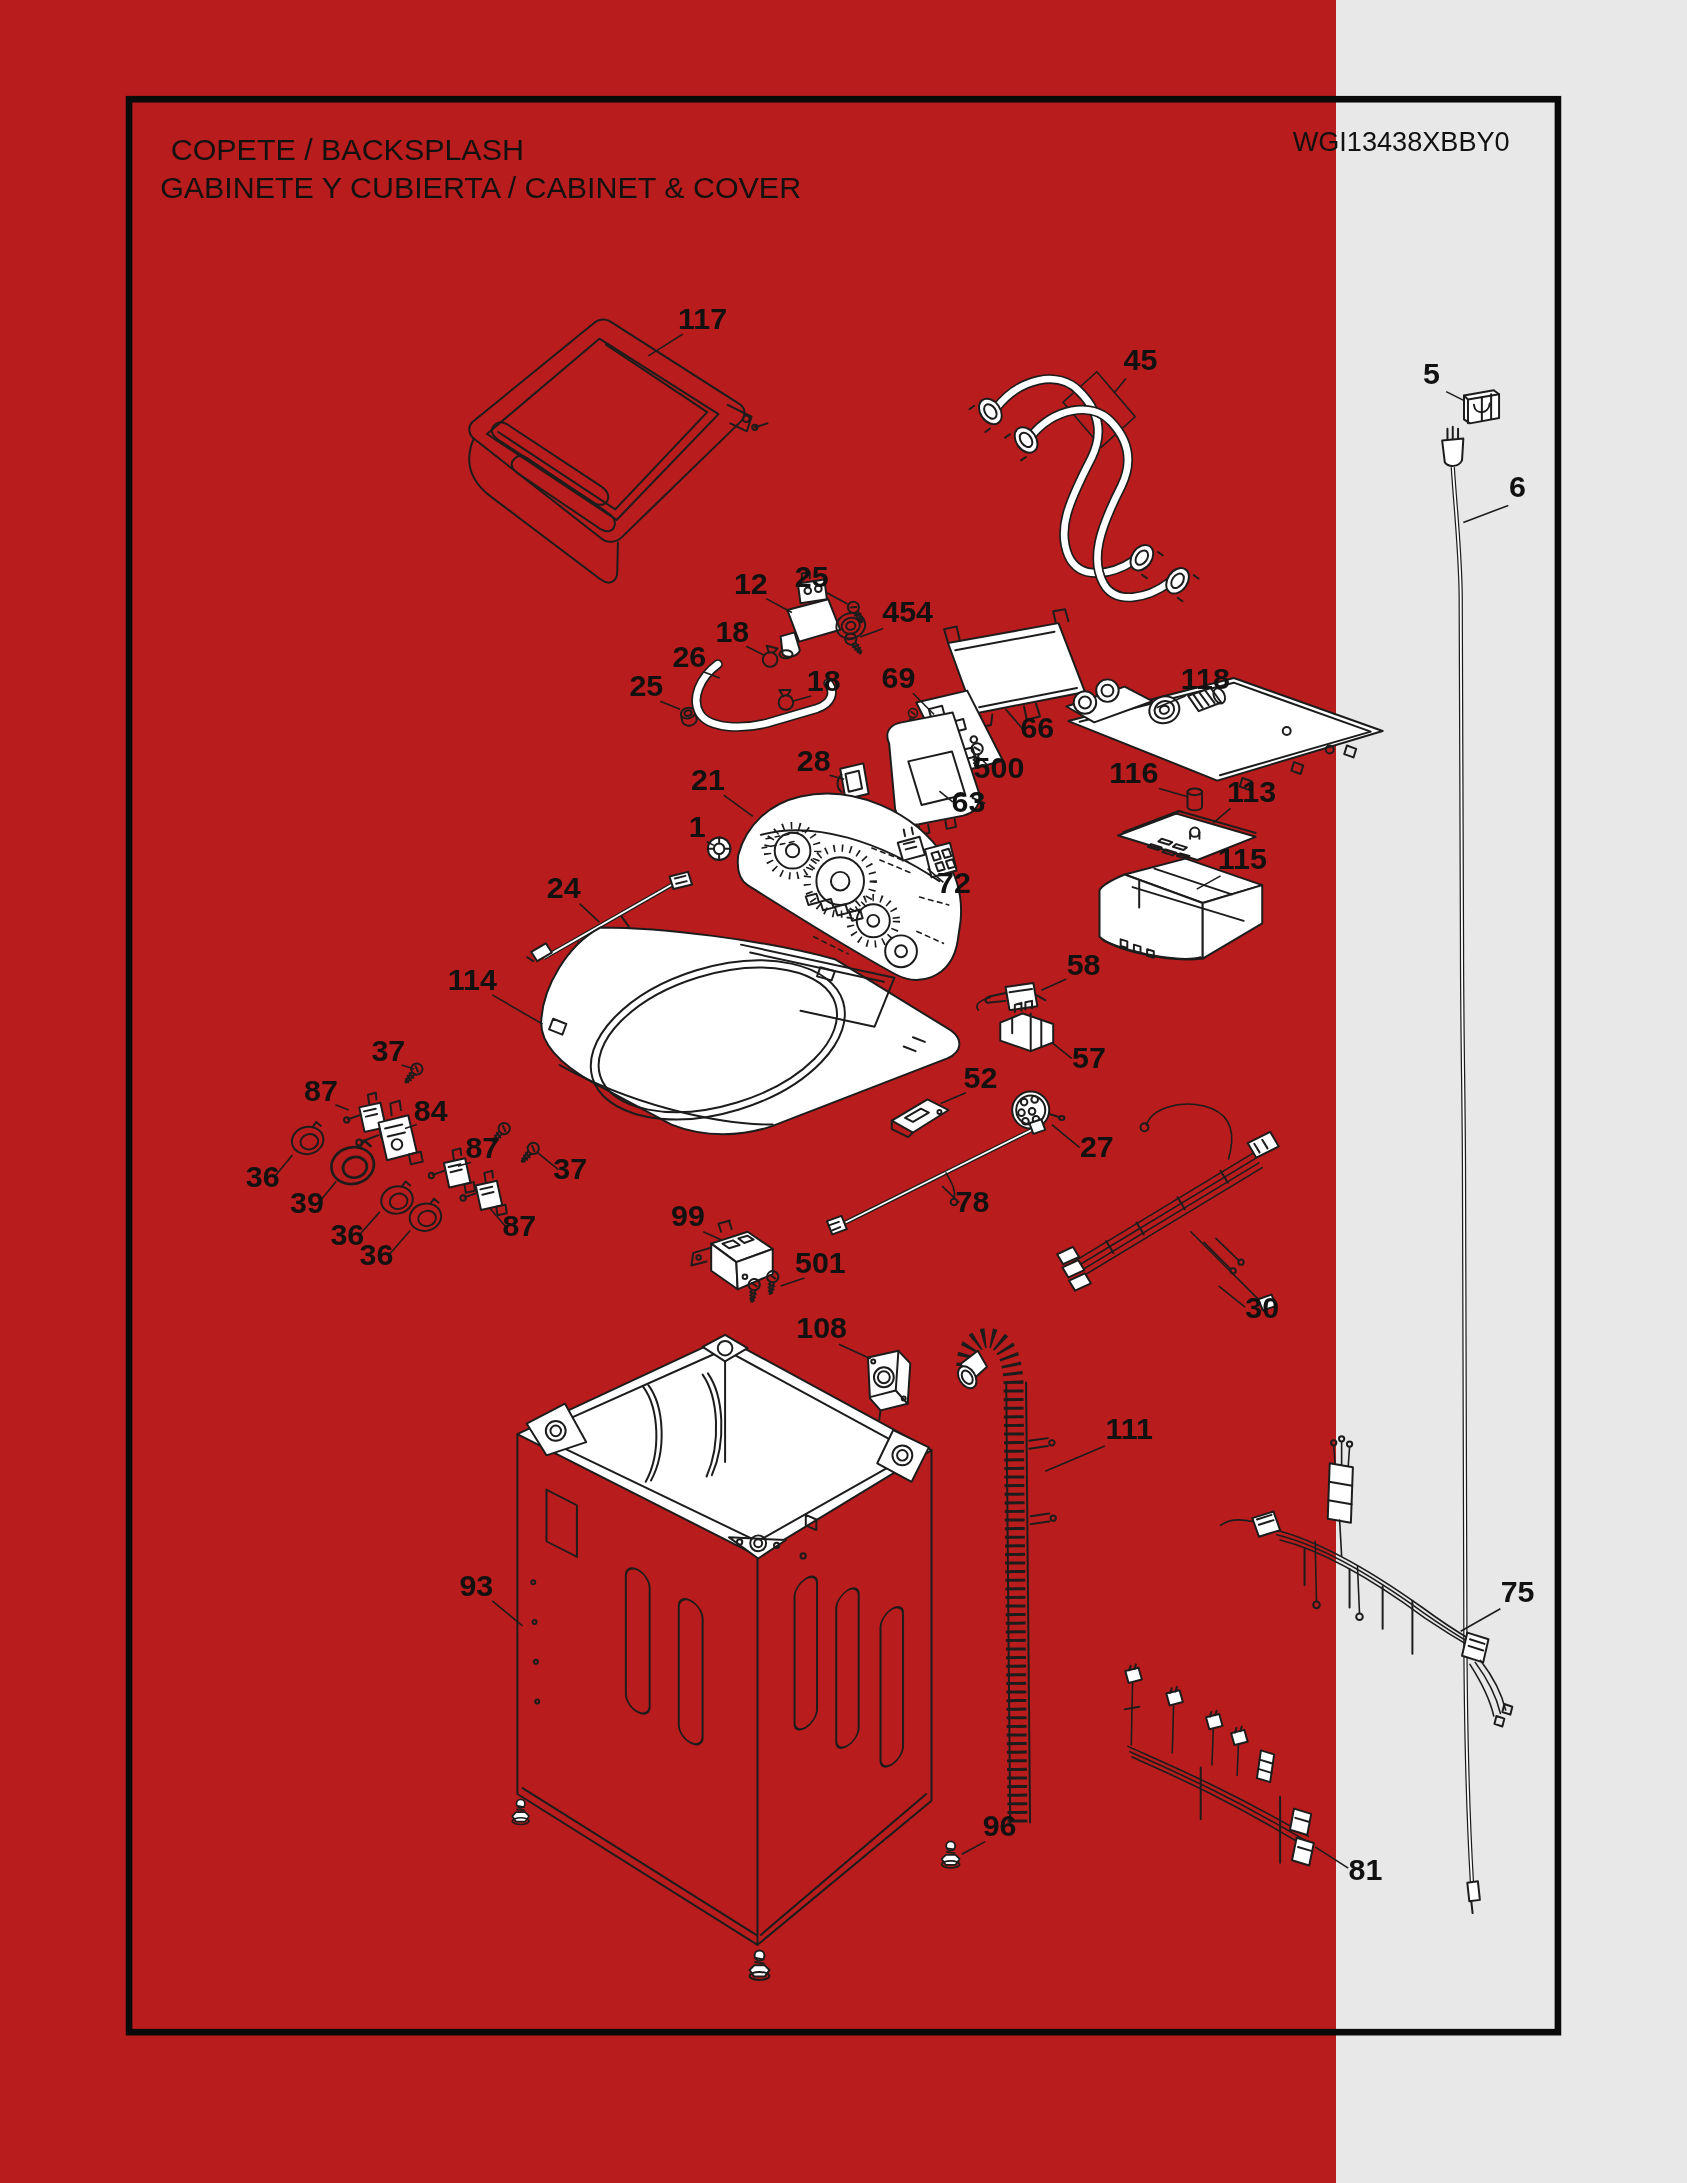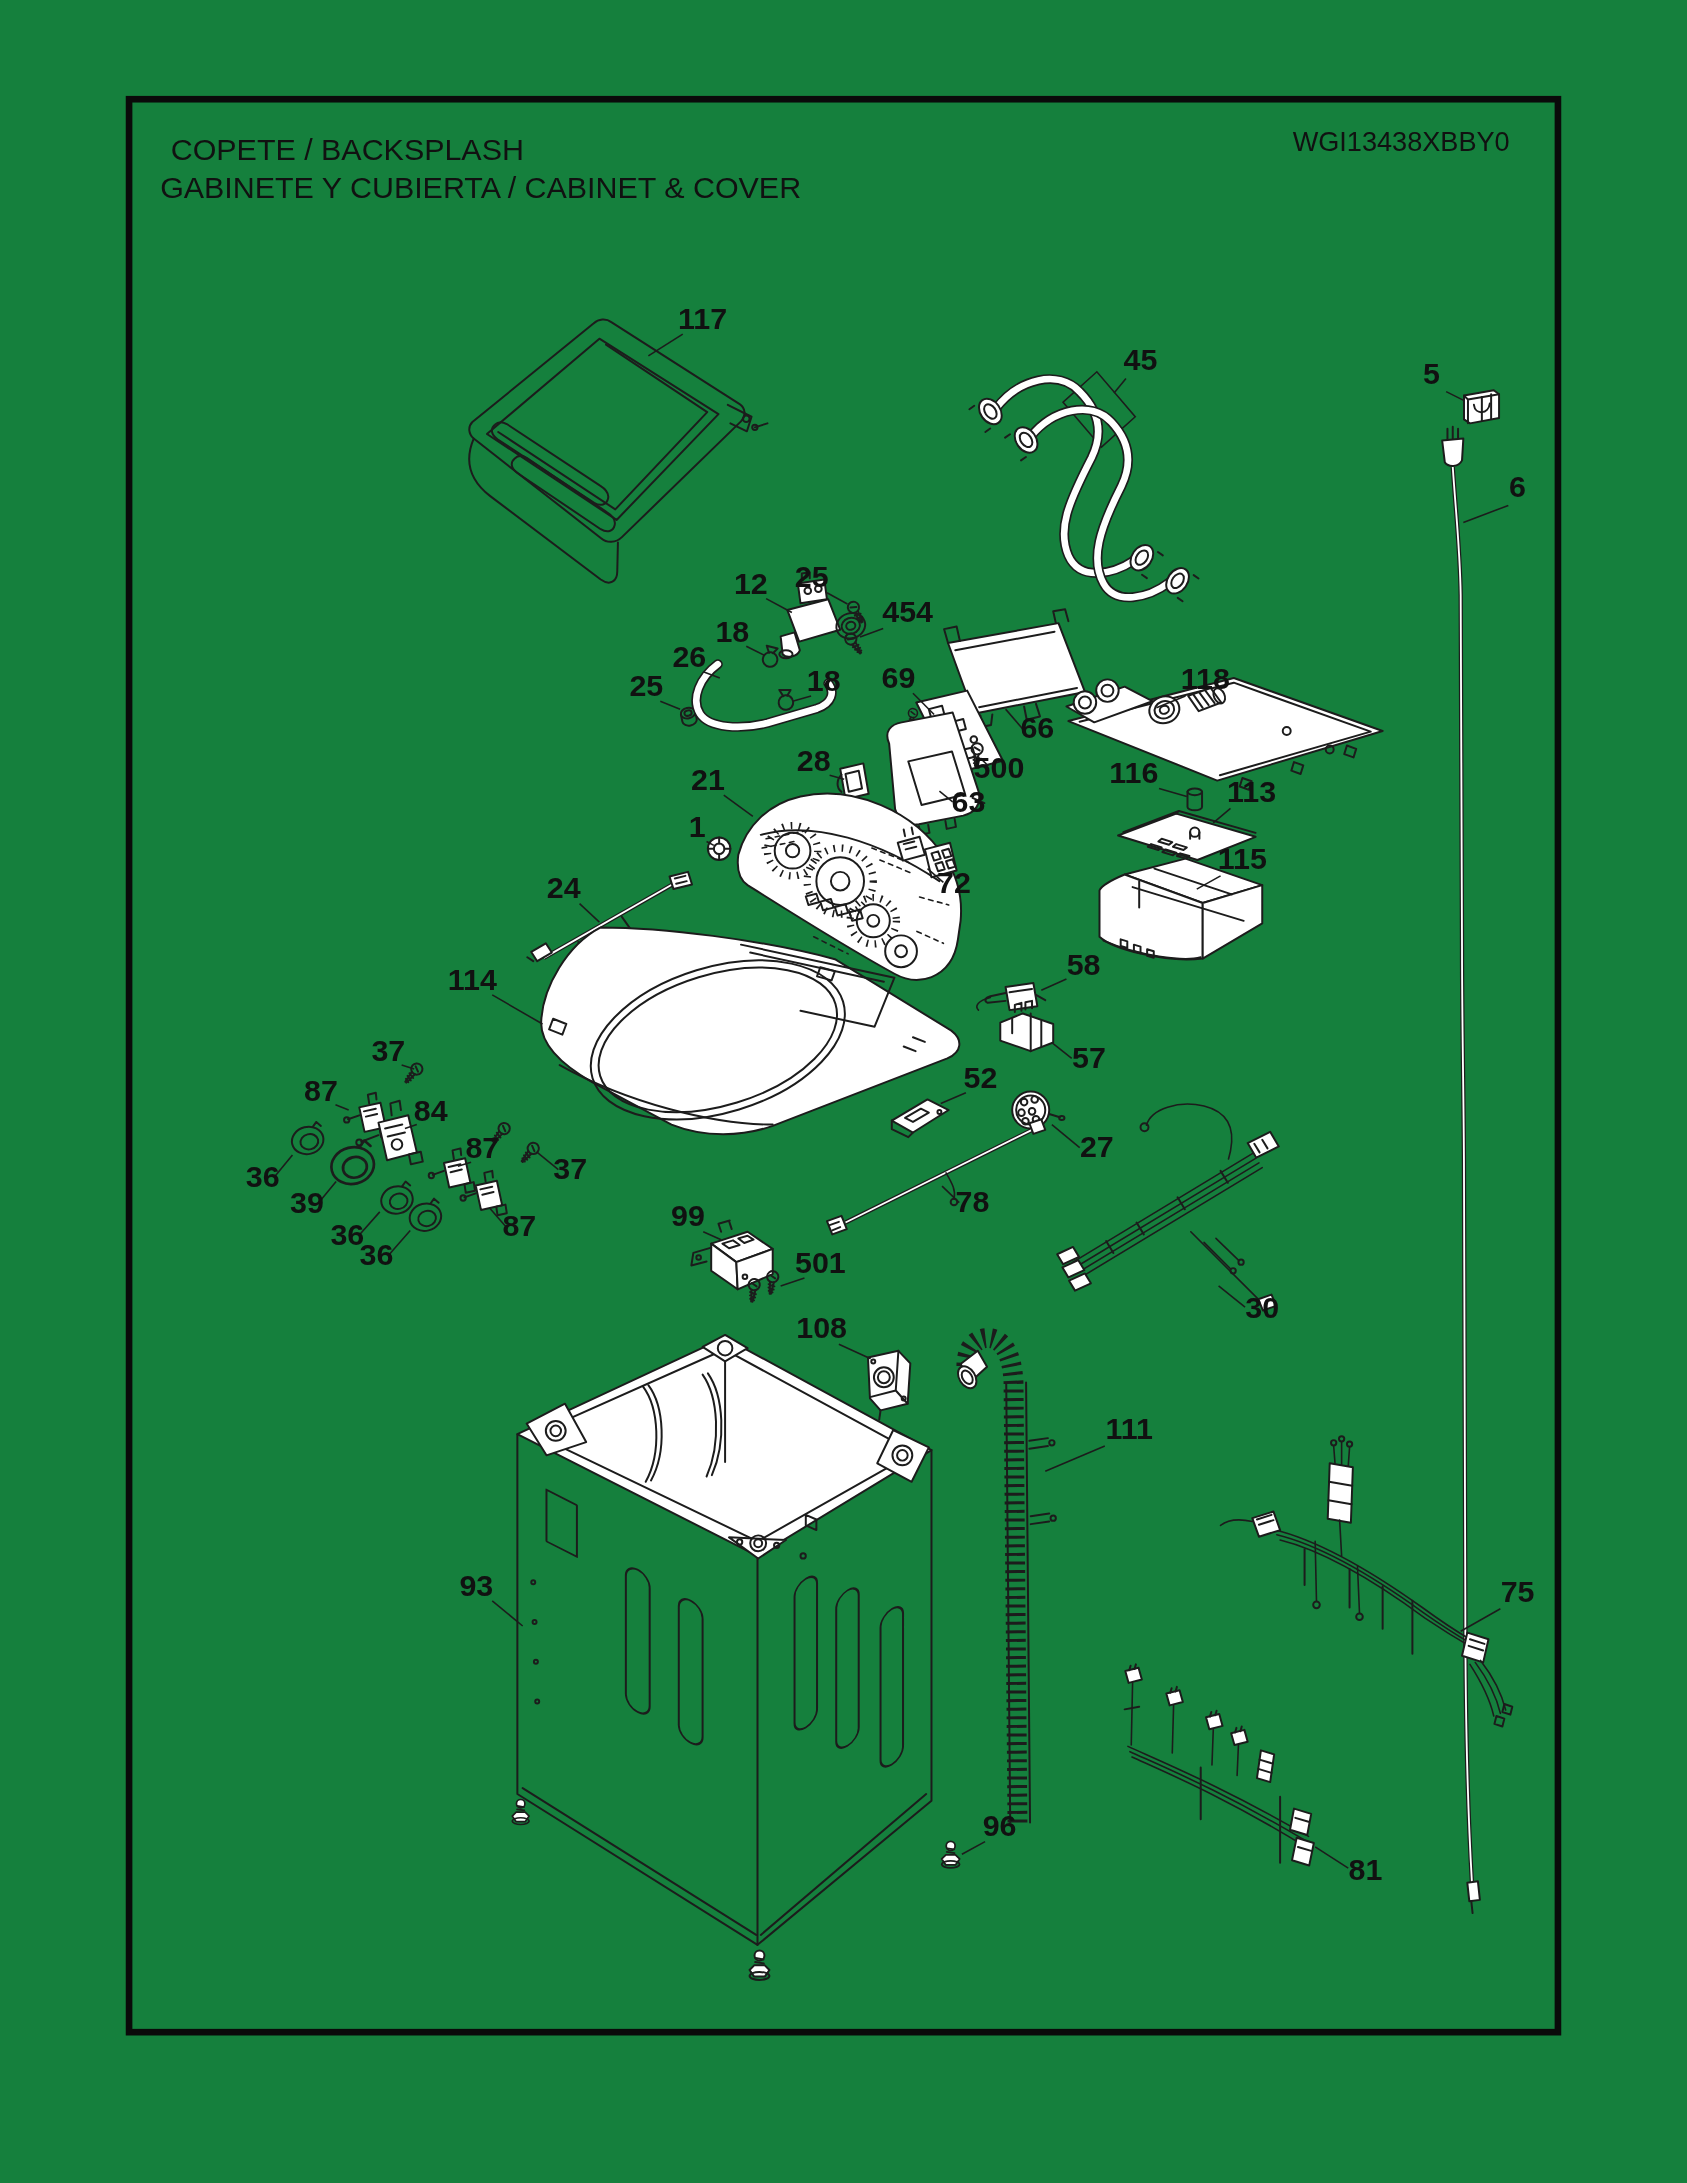--- a/index.html
+++ b/index.html
@@ -1,16 +1,16 @@
 <!DOCTYPE html>
 <html style="font-size:10.6px"><head>
 <meta charset="utf-8">
 <style>
   html,body{margin:0;padding:0;background:#e8e8e8;}
-  #page{position:relative;width:1687px;height:2183px;background:#15803d;font-family:"Liberation Sans",sans-serif;}
+  #page{position:relative;width:1336px;height:2183px;background:#b91c1c;font-family:"Liberation Sans",sans-serif;}
   svg{position:absolute;left:0;top:0;}
   .ln{fill:none;stroke:#1c1c1c;stroke-width:3;stroke-linecap:round;stroke-linejoin:round;}
   .lnW{fill:#ffffff;stroke:#1c1c1c;stroke-width:3;stroke-linejoin:round;}
   .lead{stroke:#1c1c1c;stroke-width:2.4;fill:none;}
   .callout{font-family:"Liberation Sans",sans-serif;font-weight:700;font-size:46px;fill:#111;}
   .title{font-family:"Liberation Sans",sans-serif;font-weight:400;font-size:46px;fill:#111;}
   .model{font-family:"Liberation Sans",sans-serif;font-weight:400;font-size:41px;fill:#111;}
   .hoseO{fill:none;stroke:#1c1c1c;stroke-width:15;stroke-linecap:round;}
   .hoseI{fill:none;stroke:#ffffff;stroke-width:10;stroke-linecap:round;}
   .cordO{fill:none;stroke:#1c1c1c;stroke-width:6.5;}

